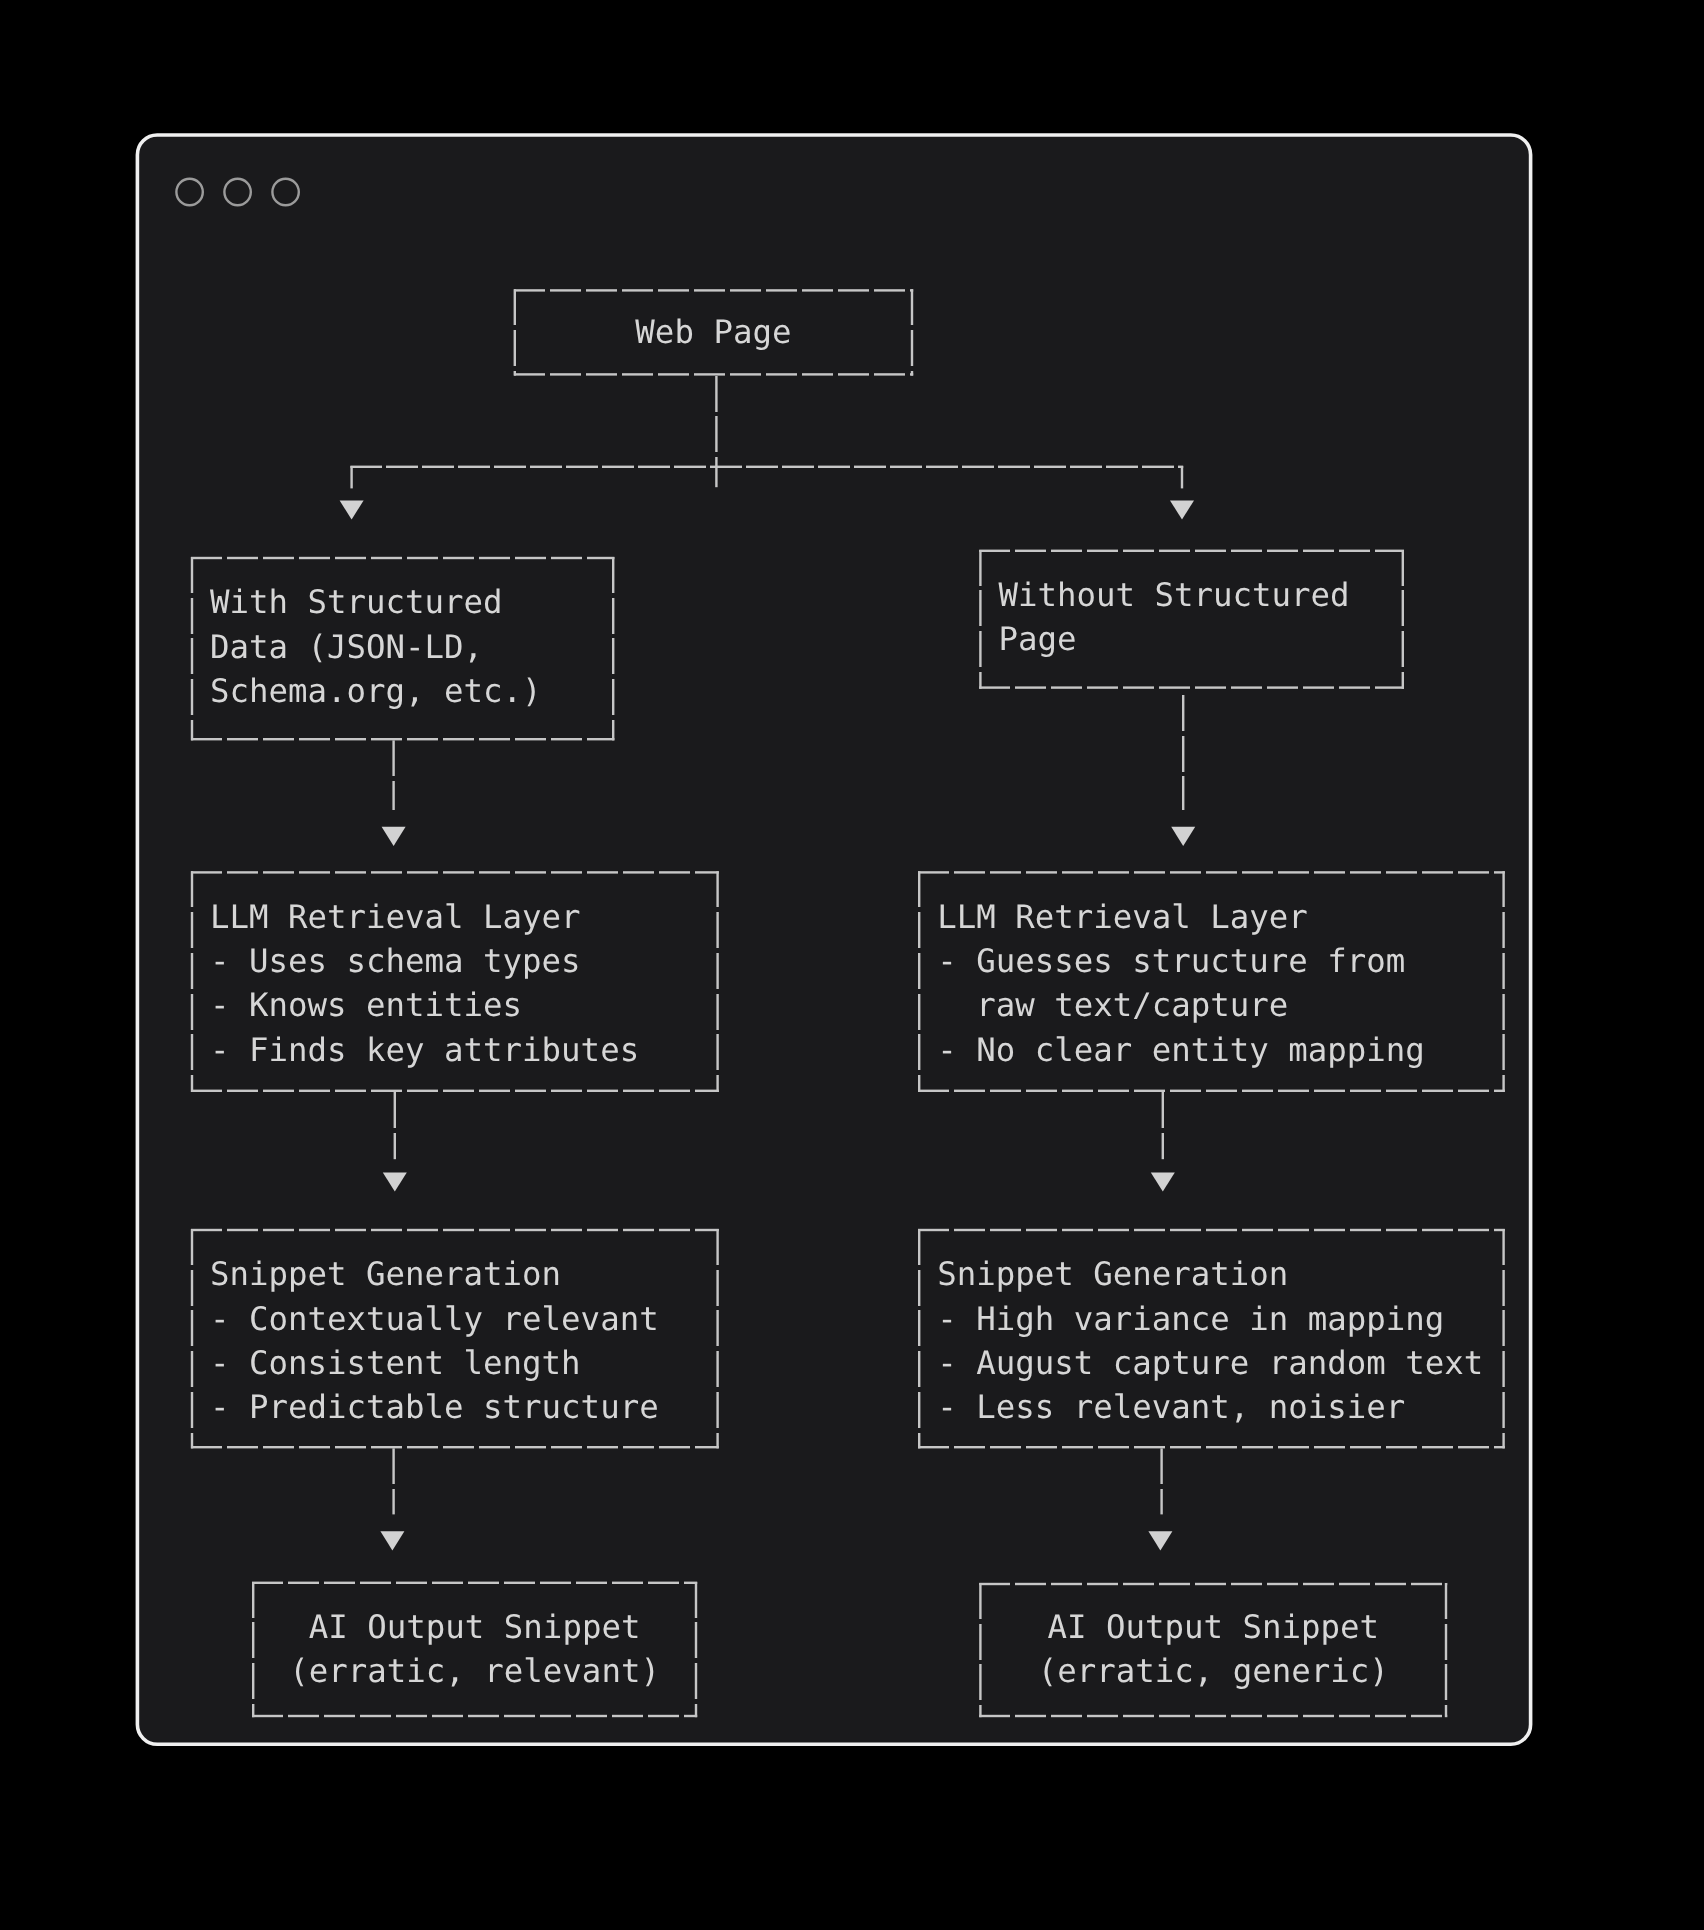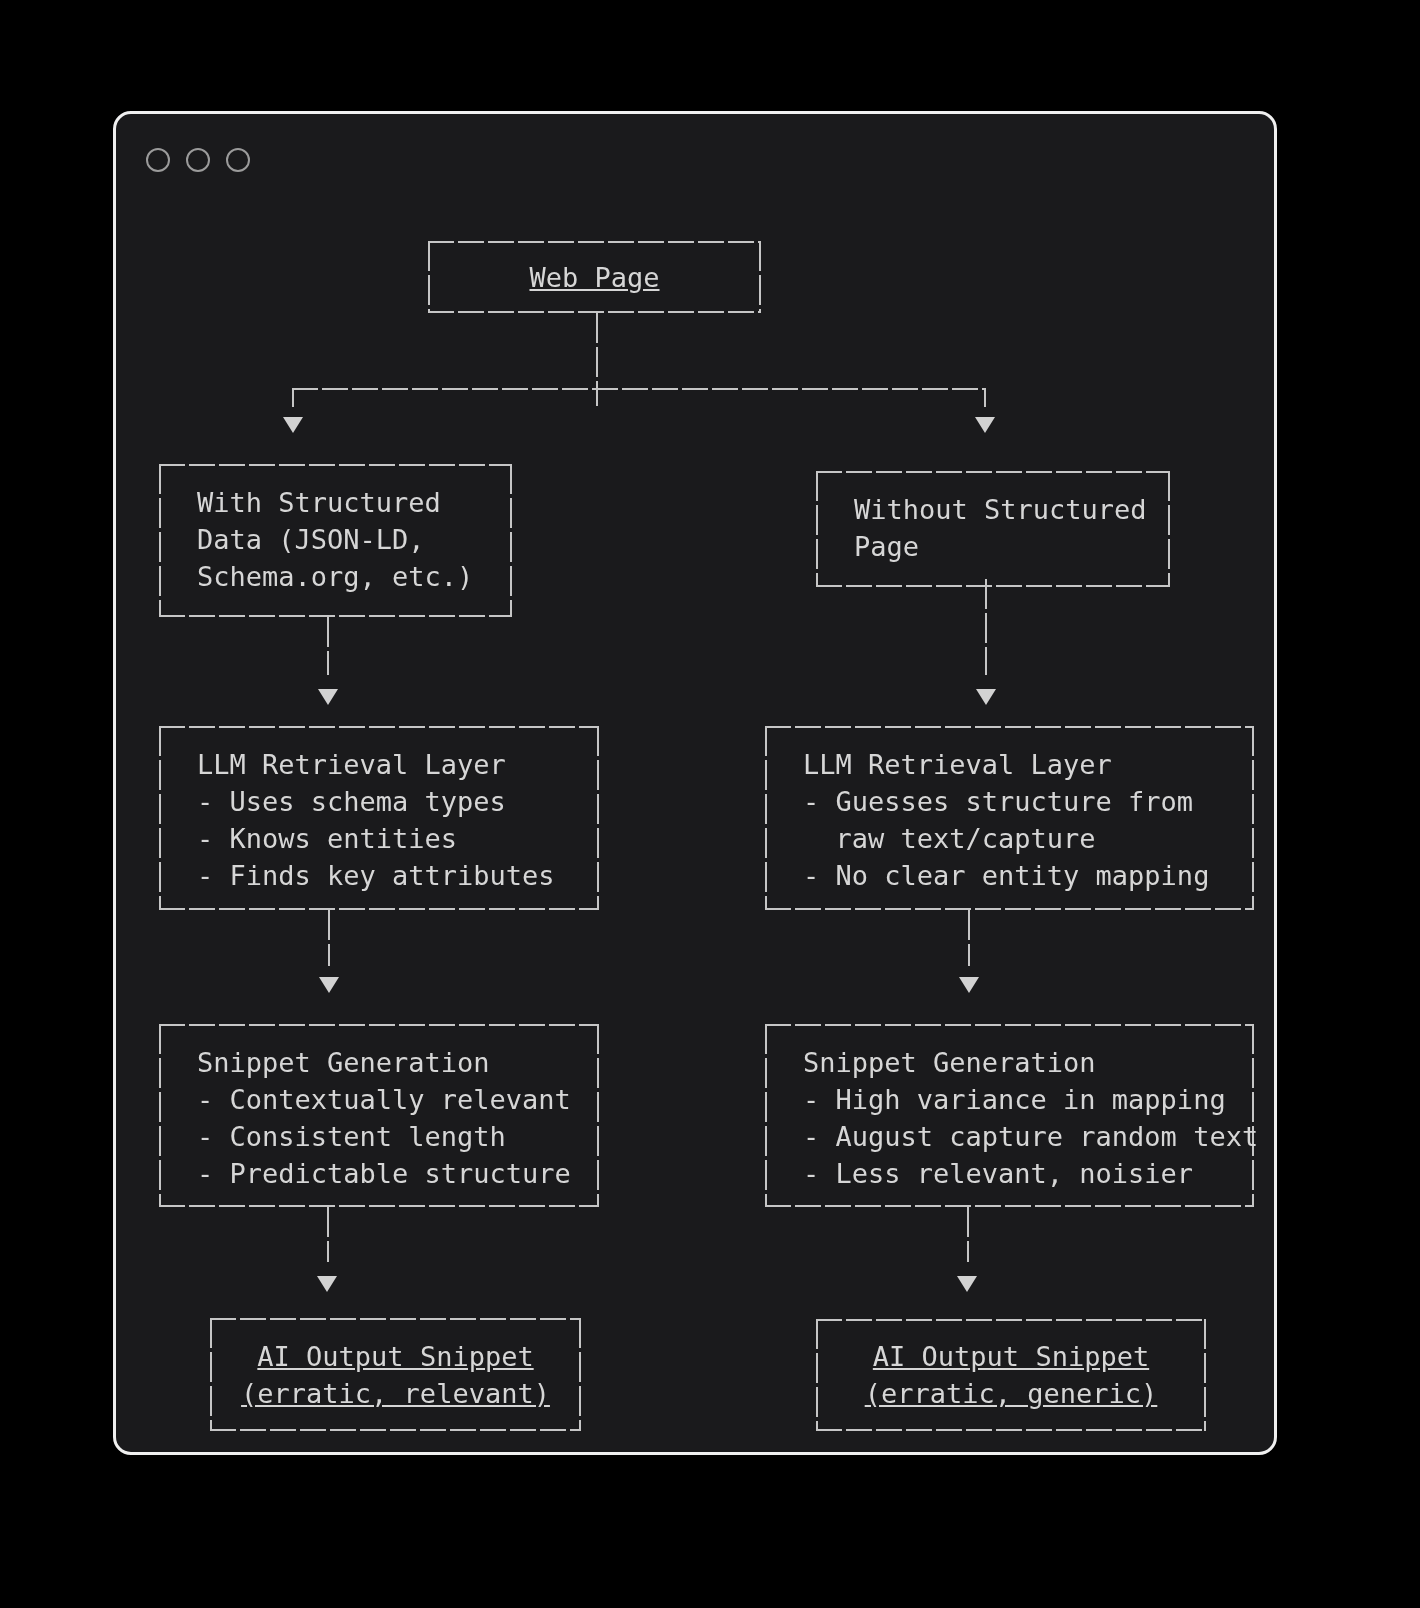--- a/index.html
+++ b/index.html
@@ -35,25 +35,24 @@
     font-size:27px;line-height:37px;
     background-image:
       repeating-linear-gradient(90deg,  var(--line) 0 26px, transparent 26px 30px),
       repeating-linear-gradient(90deg,  var(--line) 0 26px, transparent 26px 30px),
       repeating-linear-gradient(180deg, var(--line) 0 30px, transparent 30px 34px),
       repeating-linear-gradient(180deg, var(--line) 0 30px, transparent 30px 34px);
     background-size:100% 2px,100% 2px,2px 100%,2px 100%;
     background-position:left top,left bottom,left top,right top;
     background-repeat:no-repeat;
   }
-  .list{padding:20px 38px;}
+  .list{padding:20px 16px;}
   .centered{
     display:flex;flex-direction:column;align-items:center;justify-content:center;
     text-align:center;
-    text-decoration:underline;
   }
   .ln{white-space:pre;}
   .vline{
     position:absolute;width:2px;
     background-image:repeating-linear-gradient(180deg, var(--line) 0 30px, transparent 30px 34px);
   }
   .hline{
     position:absolute;height:2px;
     background-image:repeating-linear-gradient(90deg, var(--line) 0 26px, transparent 26px 30px);
   }
@@ -84,21 +83,21 @@
   <div class="vline" style="left:176px;top:274px;height:19px"></div>
   <div class="vline" style="left:868px;top:274px;height:19px"></div>
   <div class="tri" style="left:167px;top:303px"></div>
   <div class="tri" style="left:859px;top:303px"></div>
 
   <div class="box list" style="left:43px;top:350px;width:353px;height:153px">
     <div class="ln">With Structured</div>
     <div class="ln">Data (JSON-LD,</div>
     <div class="ln">Schema.org, etc.)</div>
   </div>
-  <div class="box list" style="left:700px;top:357px;width:354px;height:116px">
+  <div class="box list" style="left:700px;top:344px;width:354px;height:116px">
     <div class="ln">Without Structured</div>
     <div class="ln">Page</div>
   </div>
 
   <div class="vline" style="left:211px;top:503px;height:58px"></div>
   <div class="tri" style="left:202px;top:575px"></div>
   <div class="vline" style="left:869px;top:465px;height:96px"></div>
   <div class="tri" style="left:860px;top:575px"></div>
 
   <div class="box list" style="left:43px;top:612px;width:440px;height:184px">

